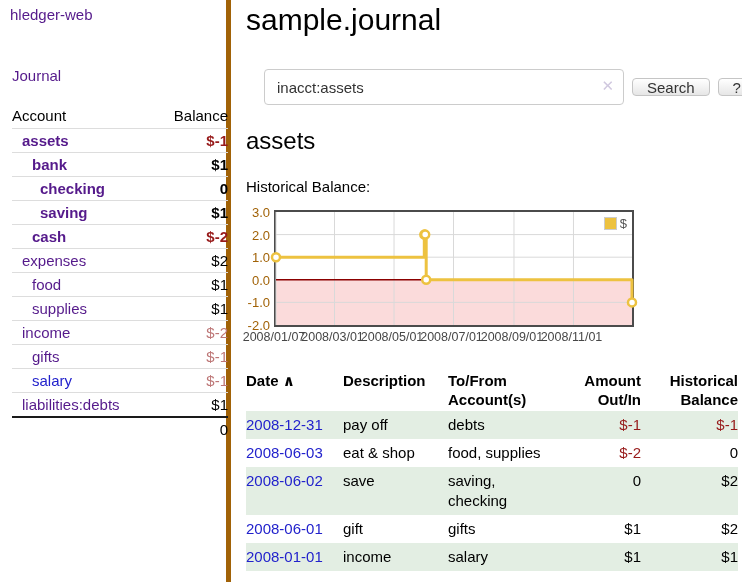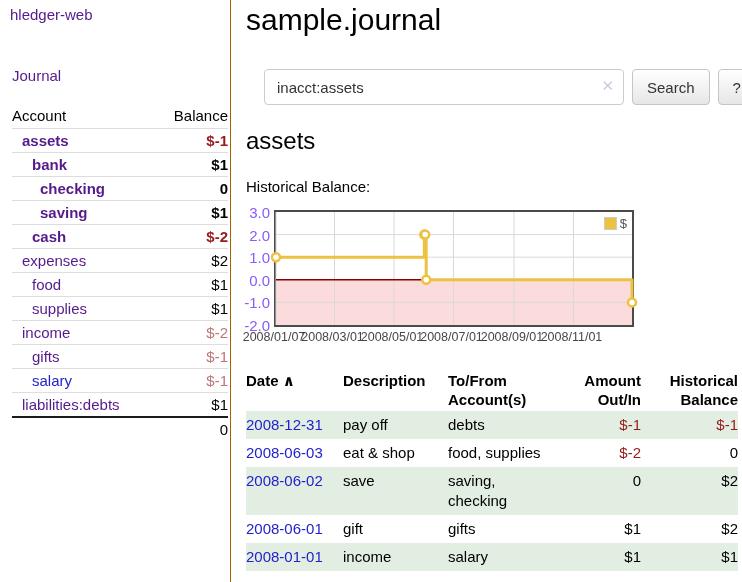--- a/index.html
+++ b/index.html
@@ -1,21 +1,21 @@
 <!DOCTYPE html>
 <html><head>
 <meta charset="utf-8">
 <style>
   html,body{margin:0;padding:0;width:742px;height:582px;overflow:hidden;background:#fff;
     font-family:"Liberation Sans","DejaVu Sans",sans-serif;font-size:15px;color:#000;}
   a{text-decoration:none;cursor:pointer;}
   .page{display:flex;width:742px;height:582px;}
 
   
-  .sidebar{width:231px;min-width:231px;border-right:1px solid #a16207;padding:6px 0 0 10px;box-sizing:border-box;}
+  .sidebar{width:231px;min-width:231px;border-right:5px solid #a16207;padding:6px 0 0 10px;box-sizing:border-box;}
   .purple{color:#551a8b;}
   .blue{color:#2222cc;}
   .app-title{display:inline-block;font-size:15px;}
   .journal-link{display:inline-block;margin:44px 0 0 2px;font-size:15px;}
   table.accounts{border-collapse:collapse;width:216px;margin:20px 0 0 2px;table-layout:fixed;}
   table.accounts th{font-weight:normal;text-align:left;padding:3px 0 4px 0;line-height:17px;}
   table.accounts th.bal-h{text-align:right;}
   table.accounts tbody tr{border-top:1px solid #ddd;}
   table.accounts td{padding:3px 0;line-height:17px;white-space:nowrap;overflow:hidden;}
   table.accounts td.bal{text-align:right;}
@@ -29,30 +29,30 @@
   tr.total-row td{text-align:right;}
 
   
   .main{padding:0 0 13px 15px;box-sizing:border-box;width:510px;}
   h1.page-title{font-size:30px;font-weight:normal;margin:2px 0 0 0;line-height:36px;}
   .search-row{display:flex;align-items:center;margin-top:31px;}
   .search-wrap{position:relative;width:360px;margin-left:18px;}
   .search-input{box-sizing:border-box;width:360px;height:36px;border:1px solid #ccc;border-radius:4px;
     padding:0 30px 0 12px;font-size:15px;color:#333;font-family:inherit;outline:none;}
   .clear-x{position:absolute;right:10px;top:8px;color:#d0c8df;font-weight:bold;font-size:15px;cursor:pointer;}
-  .btn{height:36px;margin-left:8px;padding:0 14px;background:linear-gradient(#ffffff,#e6e6e6);
+  .btn{height:18px;margin-left:8px;padding:0 14px;background:linear-gradient(#ffffff,#e6e6e6);
     border:1px solid #c5c5c5;border-radius:4px;font-size:15px;color:#333;font-family:inherit;cursor:pointer;}
   h2.account-heading{font-size:24px;font-weight:normal;margin:22px 0 0 0;line-height:28px;}
   .chart-title{font-weight:normal;margin-top:23px;line-height:18px;}
 
   
   .chart{position:relative;margin-top:14px;padding-left:28px;width:392px;}
   .plot{position:relative;width:356px;height:113px;border:2px solid #4b4b4b;background:#fff;}
   .plot svg{position:absolute;left:0;top:0;overflow:visible;}
-  .ylabel{position:absolute;left:-30px;width:26px;text-align:right;font-size:15px;color:#8b5cf6;line-height:14px;}
+  .ylabel{position:absolute;left:-30px;width:26px;text-align:right;font-size:13px;color:#a16207;line-height:14px;}
   .xlabels{position:relative;width:356px;height:18px;margin-top:3px;}
   .xlabel{position:absolute;top:0;transform:translateX(-50%);white-space:nowrap;font-size:12.5px;color:#474747;}
   .legend{position:absolute;top:3px;right:3px;display:flex;align-items:center;background:rgba(255,255,255,.85);padding:1px 2px;}
   .swatch{width:11px;height:11px;background:#edc240;border:1px solid #ccc;margin-right:3px;}
   .legend-label{font-size:13px;color:#545454;}
 
   
   table.register{border-collapse:collapse;margin-top:23px;width:492px;table-layout:fixed;}
   table.register col.c-date{width:97px;}
   table.register col.c-desc{width:105px;}

